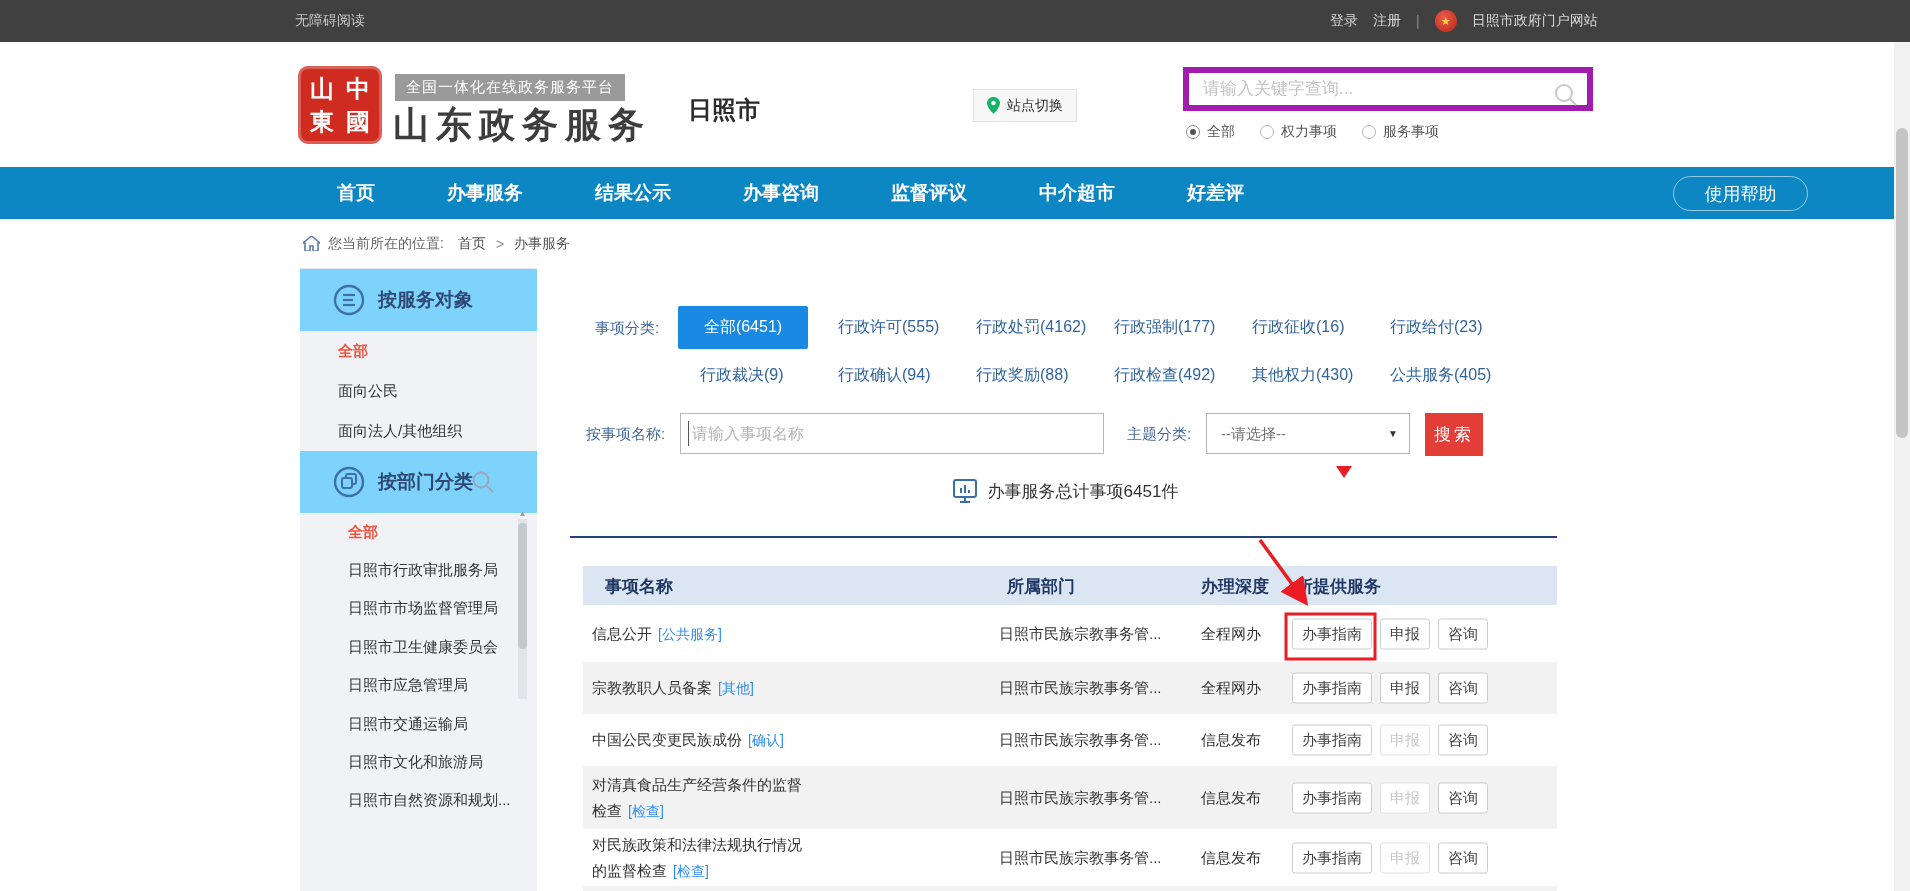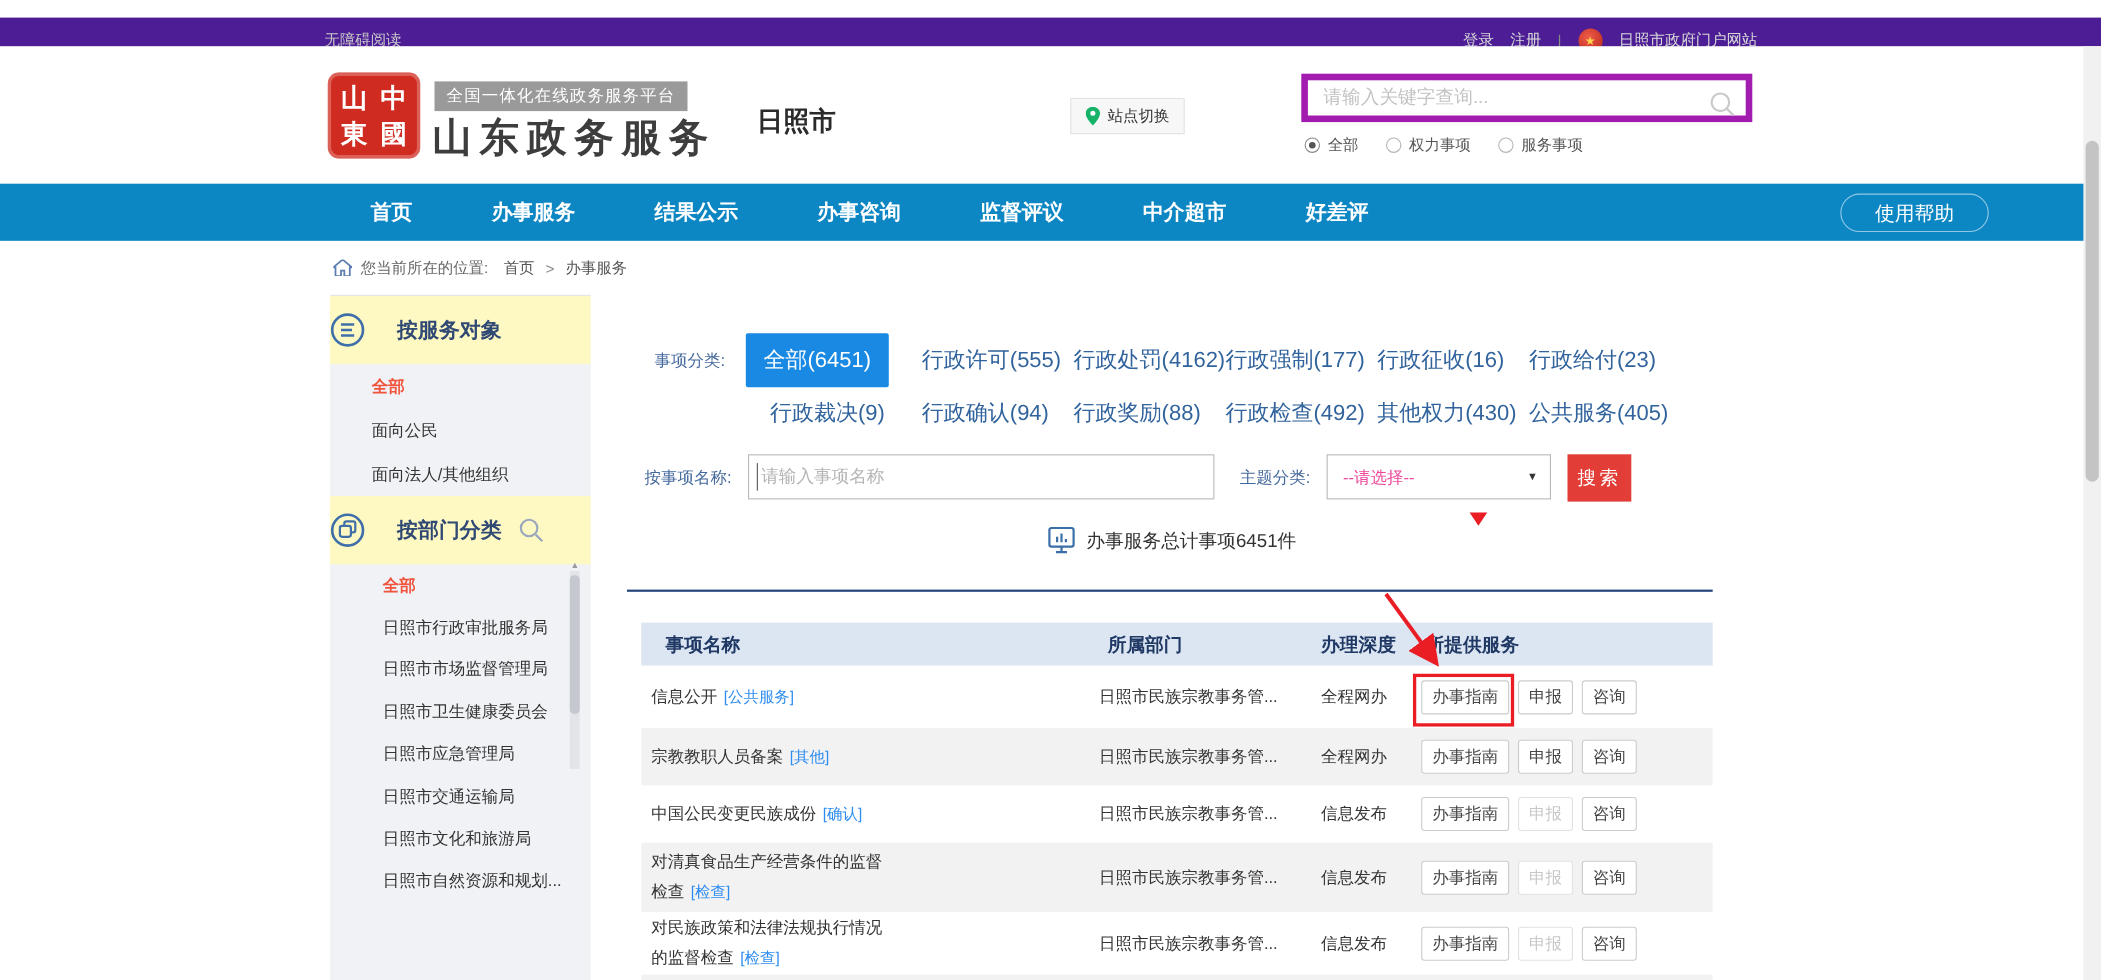--- a/index.html
+++ b/index.html
@@ -1,20 +1,20 @@
 <!DOCTYPE html>
 <html><head>
 <meta charset="utf-8">
 <style>
   * { margin:0; padding:0; box-sizing:border-box; }
   body { width:1910px; height:891px; position:relative; overflow:hidden; background:#fff;
          font-family:"Liberation Sans","DejaVu Sans",sans-serif; }
 
   
-  .topbar { position:absolute; left:0; top:16px; width:1910px; height:42px; background:#4c1d95; }
+  .topbar { position:absolute; left:0; top:0; width:1910px; height:42px; background:#404040; }
   .acc-link { position:absolute; left:295px; top:12px; font-size:14px; color:#c8c8c8; cursor:pointer; }
   .topbar-right { position:absolute; left:1330px; top:0; height:42px; display:flex; align-items:center; gap:15px;
                   font-size:14px; color:#d6d6d6; }
   .topbar-right .sep { color:#8a8a8a; }
   .emblem { width:22px; height:22px; border-radius:50%; background:radial-gradient(circle at 40% 35%, #ef5b49, #b5251a);
             display:flex; align-items:center; justify-content:center; color:#ffd24a; font-size:11px; }
 
   
   .header { position:absolute; left:0; top:42px; width:1910px; height:125px; background:#fff; }
   .seal { position:absolute; left:298px; top:24px; width:84px; height:78px; background:#cf2b20; border-radius:10px;
@@ -49,49 +49,49 @@
   
   .breadcrumb { position:absolute; left:0; top:219px; width:1910px; height:49px; background:#fff;
                 display:flex; align-items:center; font-size:14px; color:#555; }
   .breadcrumb .home-ic { margin-left:303px; margin-right:8px; }
   .breadcrumb .bc-pre { color:#666; margin-right:14px; }
   .breadcrumb a { color:#555; text-decoration:none; cursor:pointer; }
   .breadcrumb .bc-sep { margin:0 10px; color:#888; }
 
   
   .sidebar { position:absolute; left:300px; top:268px; width:237px; height:623px; background:#f1f2f6; border-top:1px solid #e2e5ec; }
-  .side-h { height:62px; background:#fef9c3; display:flex; align-items:center; gap:29px; 
+  .side-h { height:62px; background:#7dd3fc; display:flex; align-items:center; gap:13px; padding-left:33px;
             font-size:19px; font-weight:bold; color:#2f4874; position:relative; }
   .side-h .side-mag { position:absolute; right:42px; top:19px; cursor:pointer; }
   .so-item { height:40px; display:flex; align-items:center; padding-left:38px; font-size:15px; color:#333; cursor:pointer; }
   .so-item.active { color:#f0543c; font-weight:bold; }
   .dept-item { height:38.4px; display:flex; align-items:center; padding-left:48px; font-size:15px; color:#333; cursor:pointer; }
   .dept-item.active { color:#f0543c; font-weight:bold; }
   .iscroll-track { position:absolute; left:218px; top:250px; width:9px; height:180px; background:#e3e4ea; }
   .iscroll-up { position:absolute; left:218px; top:240px; width:9px; height:9px; color:#9a9aa2; font-size:8px; line-height:9px; text-align:center; cursor:pointer; }
   .iscroll-thumb { position:absolute; left:218px; top:254px; width:9px; height:126px; background:#c6c8cf; border-radius:4px; cursor:grab; }
 
   
   .main { position:absolute; left:570px; top:268px; width:990px; height:623px; }
   .cat-label { position:absolute; left:25px; top:51px; font-size:15px; color:#44699c; }
   .cat-row1 { position:absolute; left:130px; top:37px; display:flex; height:45px; align-items:center; }
   .cat-row2 { position:absolute; left:130px; top:96px; display:flex; height:22px; align-items:center; }
-  .cat-cell { width:138px; font-size:20px; color:#31639c; cursor:pointer; white-space:nowrap; }
+  .cat-cell { width:138px; font-size:16px; color:#31639c; cursor:pointer; white-space:nowrap; }
   .cat-cell .sel { display:inline-block; width:130px; margin-left:-22px; padding:11px 0; text-align:center;
                    background:#1989e4; color:#fff; border-radius:2px; }
   .fname-label { position:absolute; left:16px; top:157px; font-size:15px; color:#44699c; }
   .fname-input { position:absolute; left:110px; top:145px; width:424px; height:41px; border:1px solid #b9b9b9; background:#fff; }
   .fname-input input { width:100%; height:100%; border:0; outline:none; padding-left:11px; font-size:16px; color:#333;
                        font-family:inherit; background:transparent; }
   .fname-input input::placeholder { color:#b4b4b4; }
   .caret-bar { position:absolute; left:118px; top:153px; width:1px; height:25px; background:#555; }
   .topic-label { position:absolute; left:557px; top:157px; font-size:15px; color:#44699c; }
   .topic-select { position:absolute; left:636px; top:145px; width:204px; height:41px; border:1px solid #b9b9b9;
                   background:#fff; cursor:pointer; }
-  .topic-select .tval { position:absolute; left:14px; top:11px; font-size:15px; color:#ec4899; }
+  .topic-select .tval { position:absolute; left:14px; top:11px; font-size:15px; color:#737373; }
   .topic-select .tcaret { position:absolute; right:11px; top:14px; font-size:10px; color:#333; }
   .search-btn { position:absolute; left:855px; top:145px; width:58px; height:43px; background:#e23d36; border:0;
                 color:#fff; font-size:17px; letter-spacing:3px; cursor:pointer; font-family:inherit; }
   .stats { position:absolute; left:0; top:210px; width:990px; display:flex; justify-content:center; align-items:center; gap:10px; }
   .stats .stats-text { font-size:17px; color:#333; }
   .divider { position:absolute; left:0; top:268px; width:987px; height:2px; background:#24447c; }
 
   
   .tbl { position:absolute; left:13px; top:298px; width:974px; }
   .thead { position:relative; height:39px; background:#dce6f3; }

